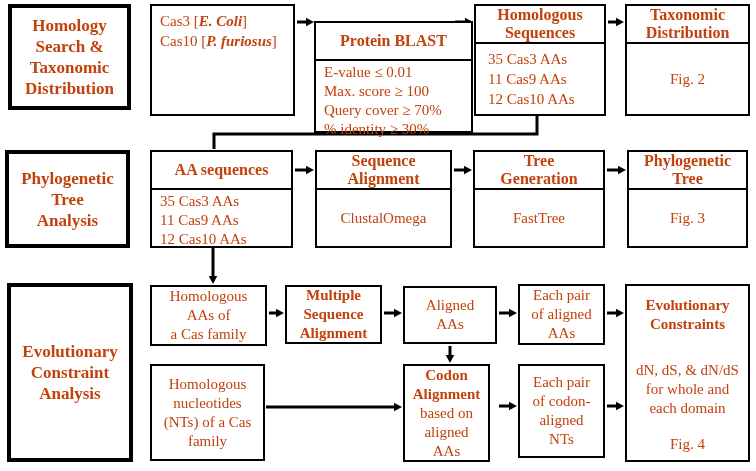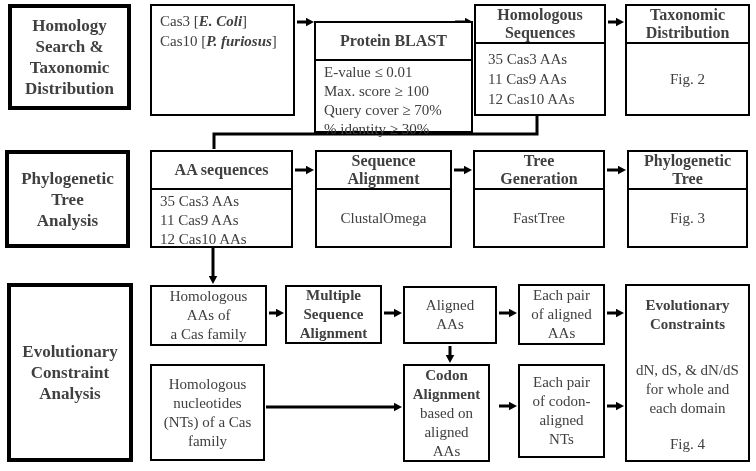--- a/index.html
+++ b/index.html
@@ -1,17 +1,17 @@
 <!DOCTYPE html>
 <html><head>
 <meta charset="utf-8">
 <style>
   html,body{margin:0;padding:0;background:#ffffff;}
   .canvas{
-    position:relative;width:756px;height:471px;background:#ffffff;color:#404040;
+    position:relative;width:756px;height:471px;background:#ffffff;color:#c2410c;
     font-family:"Liberation Serif","DejaVu Serif",serif;overflow:hidden;
   }
   .connectors{position:absolute;left:0;top:0;width:756px;height:471px;pointer-events:none;}
   .box{position:absolute;border:2px solid #000;background:#fff;box-sizing:border-box;}
   .thick{border-width:4px;}
   .labelbox{
     display:flex;flex-direction:column;justify-content:center;align-items:center;
     text-align:center;font-weight:bold;font-size:17px;line-height:21px;
   }
   .hbox{display:flex;flex-direction:column;}

